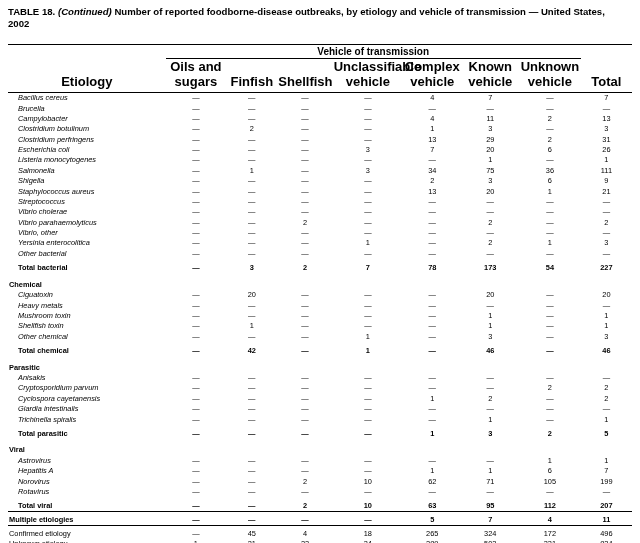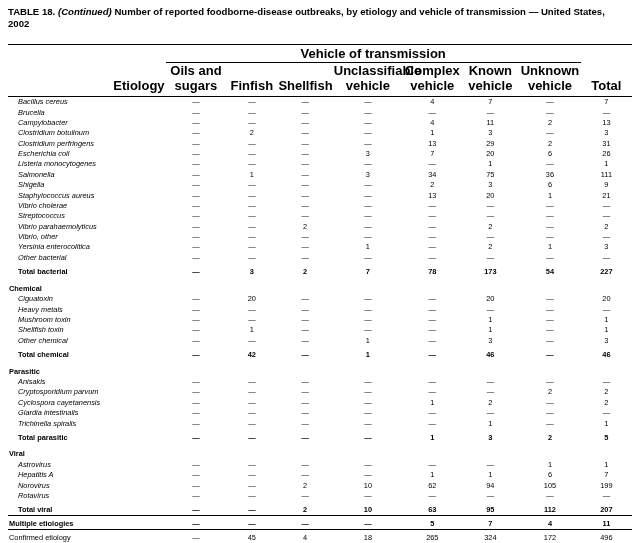--- a/index.html
+++ b/index.html
@@ -13,23 +13,23 @@
   .title {
     font-size: 9.6px; font-weight: bold; line-height: 1.3;
     margin-bottom: 13px; width: 620px;
   }
   .title .ital { font-style: italic; }
   table.datatable {
     width: 624px; table-layout: fixed; border-collapse: collapse;
     font-size: 7.4px; border-top: 1px solid #000;
   }
   thead th { font-weight: bold; font-size: 13px; vertical-align: bottom; padding: 1px 1px 2px 1px; }
-  th.spanner { text-align: center; border-bottom: 0.8px solid #000; padding-bottom: 1px; font-size: 13px; }
+  th.spanner { text-align: center; border-bottom: 0.8px solid #000; padding-bottom: 1px; font-size: 10px; }
   tr.cols th { border-bottom: 1px solid #000; text-align: center; white-space: pre-line; line-height: 1.15; }
-  tr.cols th.etiology { text-align: right; margin-left: 18px; }
+  tr.cols th.etiology { text-align: center; margin-left: 18px; }
   tbody td {
     padding: 0.4px 1px; line-height: 9.6px; text-align: center;
     white-space: nowrap; overflow: hidden;
   }
   tbody td.label { text-align: left; }
   td.indent { padding-left: 10px; }
   .italic { font-style: italic; }
   .bold { font-weight: bold; }
   tr.section-gap td { padding-top: 7px; }
   tr.space-above td { padding-top: 4px; }
@@ -182,32 +182,32 @@
           <td>—</td>
           <td>—</td>
           <td>—</td>
           <td>—</td>
           <td>13</td>
           <td>20</td>
           <td>1</td>
           <td>21</td>
         </tr>
         <tr class="">
+          <td class="label indent italic">Streptococcus</td>
+          <td>—</td>
+          <td>—</td>
+          <td>—</td>
+          <td>—</td>
+          <td>—</td>
+          <td>—</td>
+          <td>—</td>
+          <td>—</td>
+        </tr>
+        <tr class="">
           <td class="label indent italic">Vibrio cholerae</td>
-          <td>—</td>
-          <td>—</td>
-          <td>—</td>
-          <td>—</td>
-          <td>—</td>
-          <td>—</td>
-          <td>—</td>
-          <td>—</td>
-        </tr>
-        <tr class="">
-          <td class="label indent italic">Streptococcus</td>
           <td>—</td>
           <td>—</td>
           <td>—</td>
           <td>—</td>
           <td>—</td>
           <td>—</td>
           <td>—</td>
           <td>—</td>
         </tr>
         <tr class="">
@@ -428,21 +428,21 @@
           <td>6</td>
           <td>7</td>
         </tr>
         <tr class="">
           <td class="label indent italic">Norovirus</td>
           <td>—</td>
           <td>—</td>
           <td>2</td>
           <td>10</td>
           <td>62</td>
-          <td>94</td>
+          <td>71</td>
           <td>105</td>
           <td>199</td>
         </tr>
         <tr class="">
           <td class="label indent italic">Rotavirus</td>
           <td>—</td>
           <td>—</td>
           <td>—</td>
           <td>—</td>
           <td>—</td>

